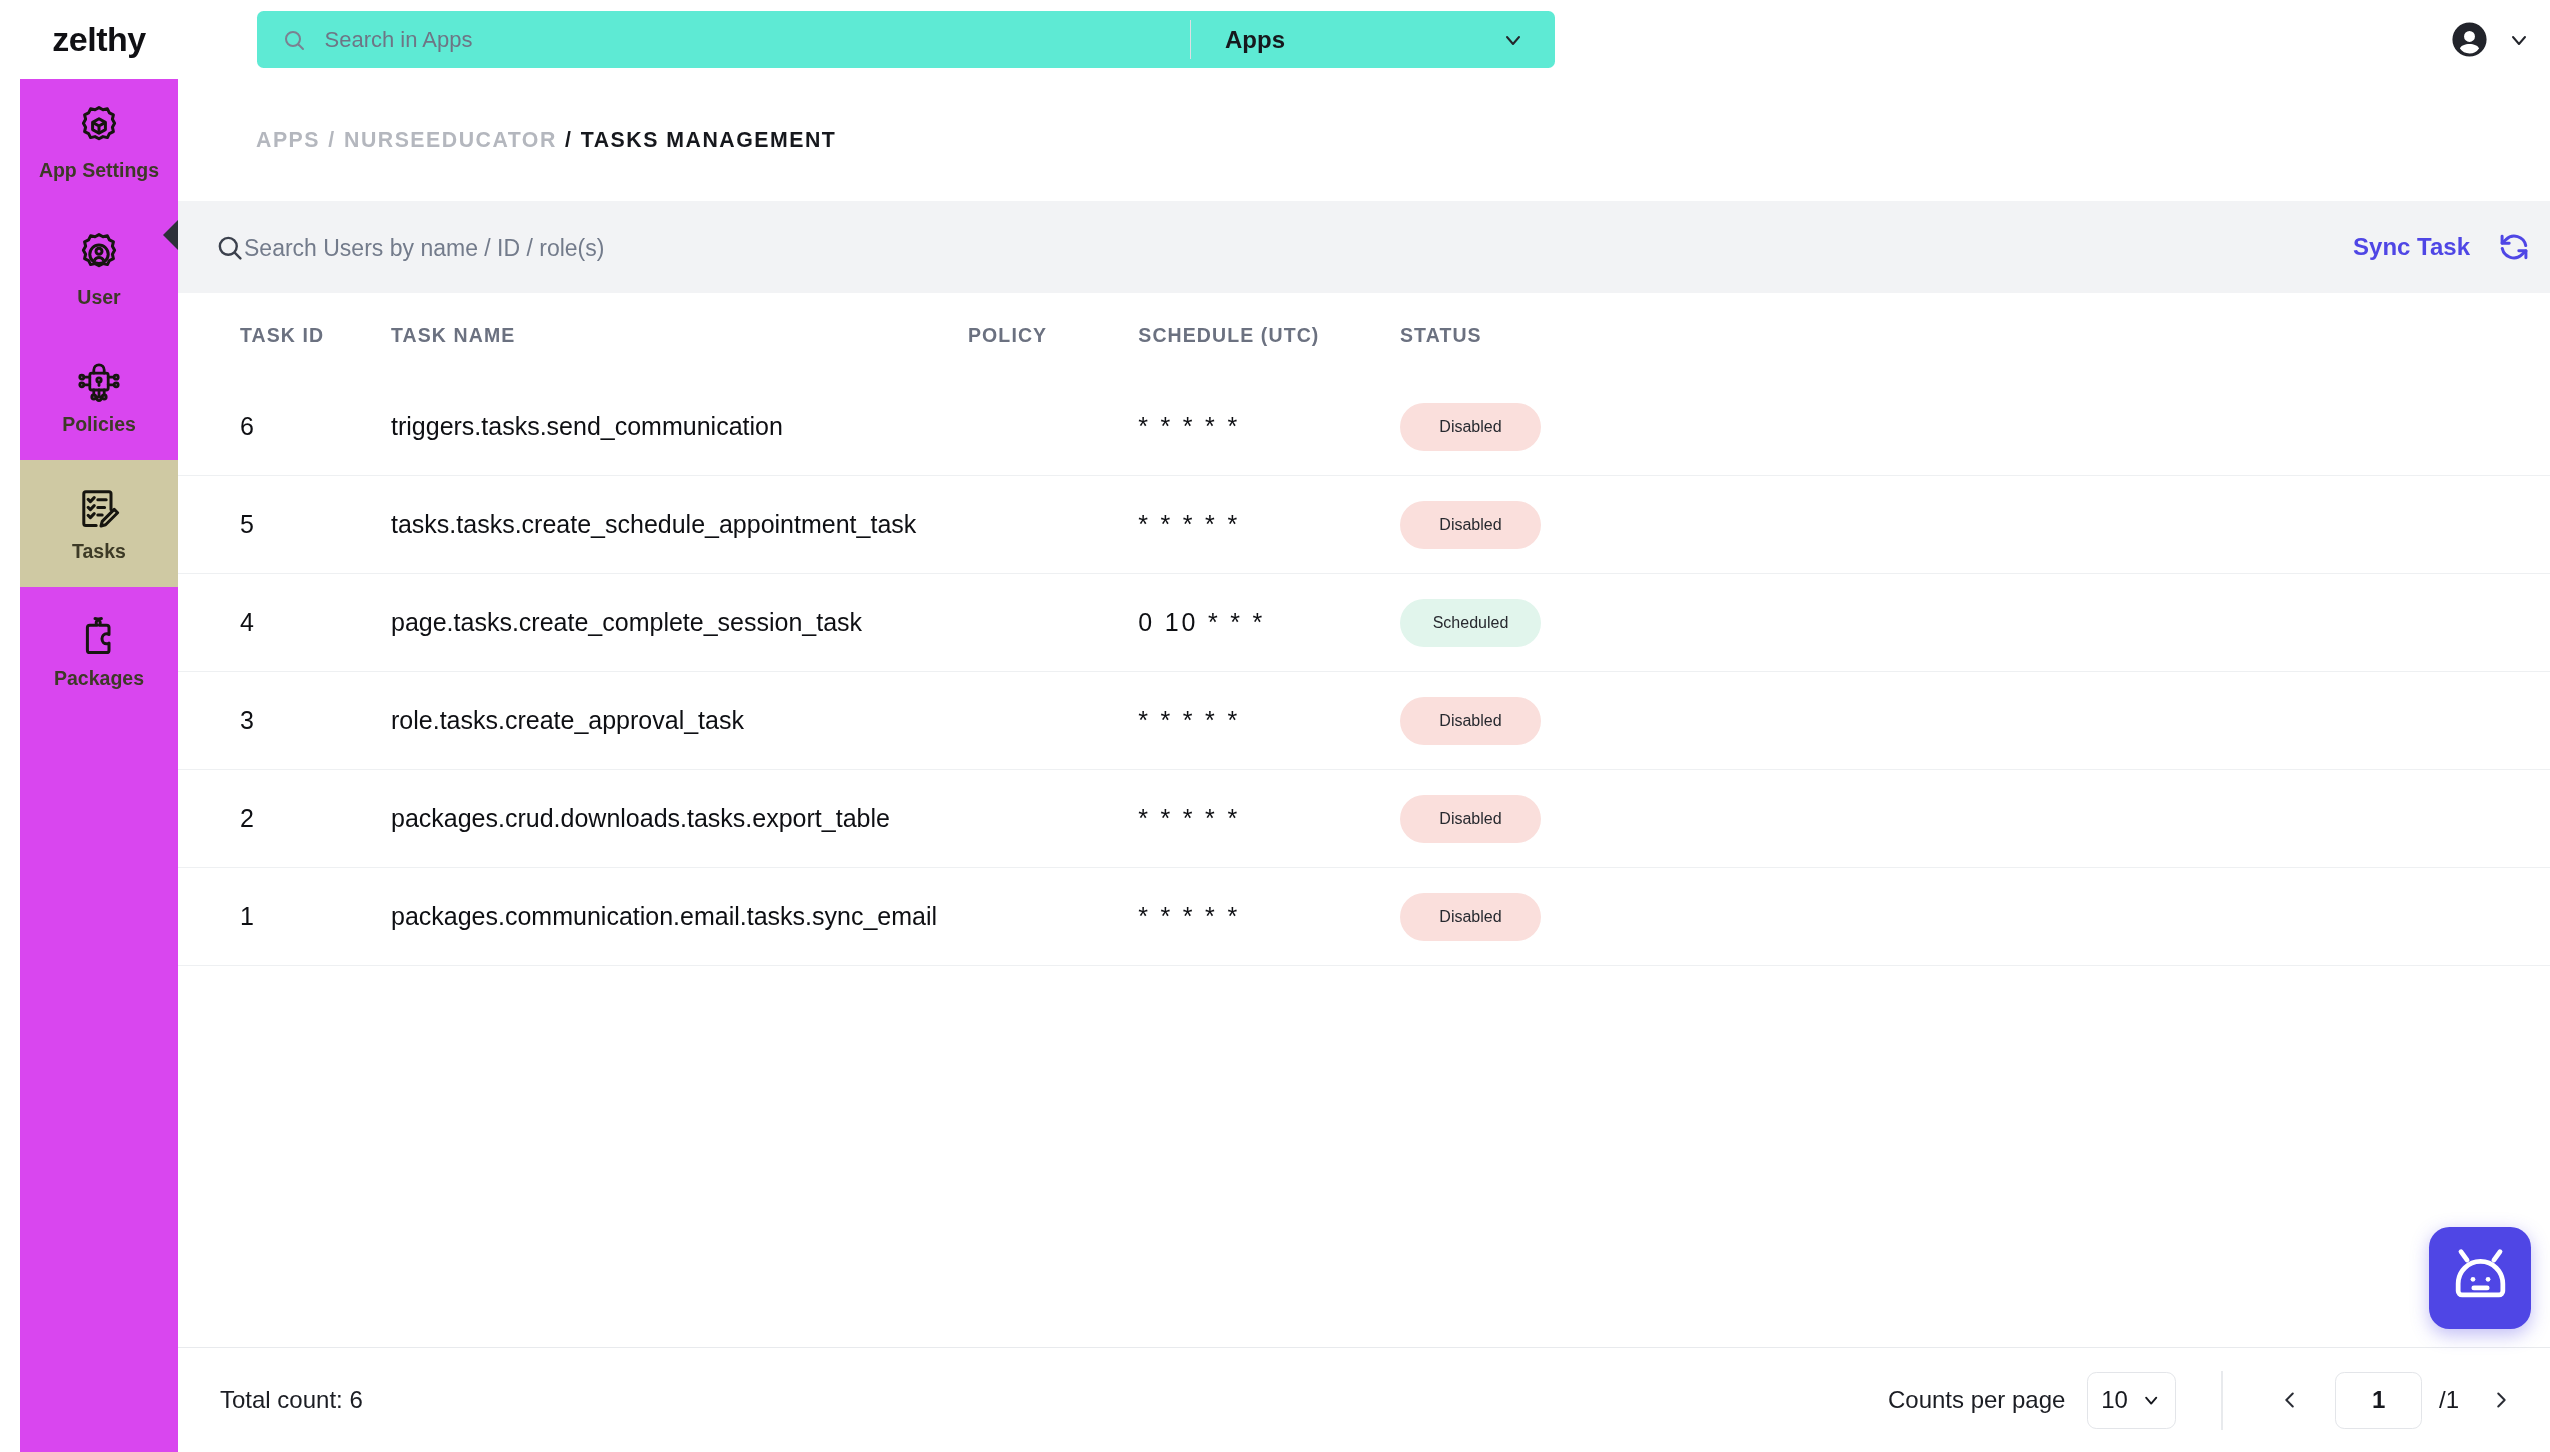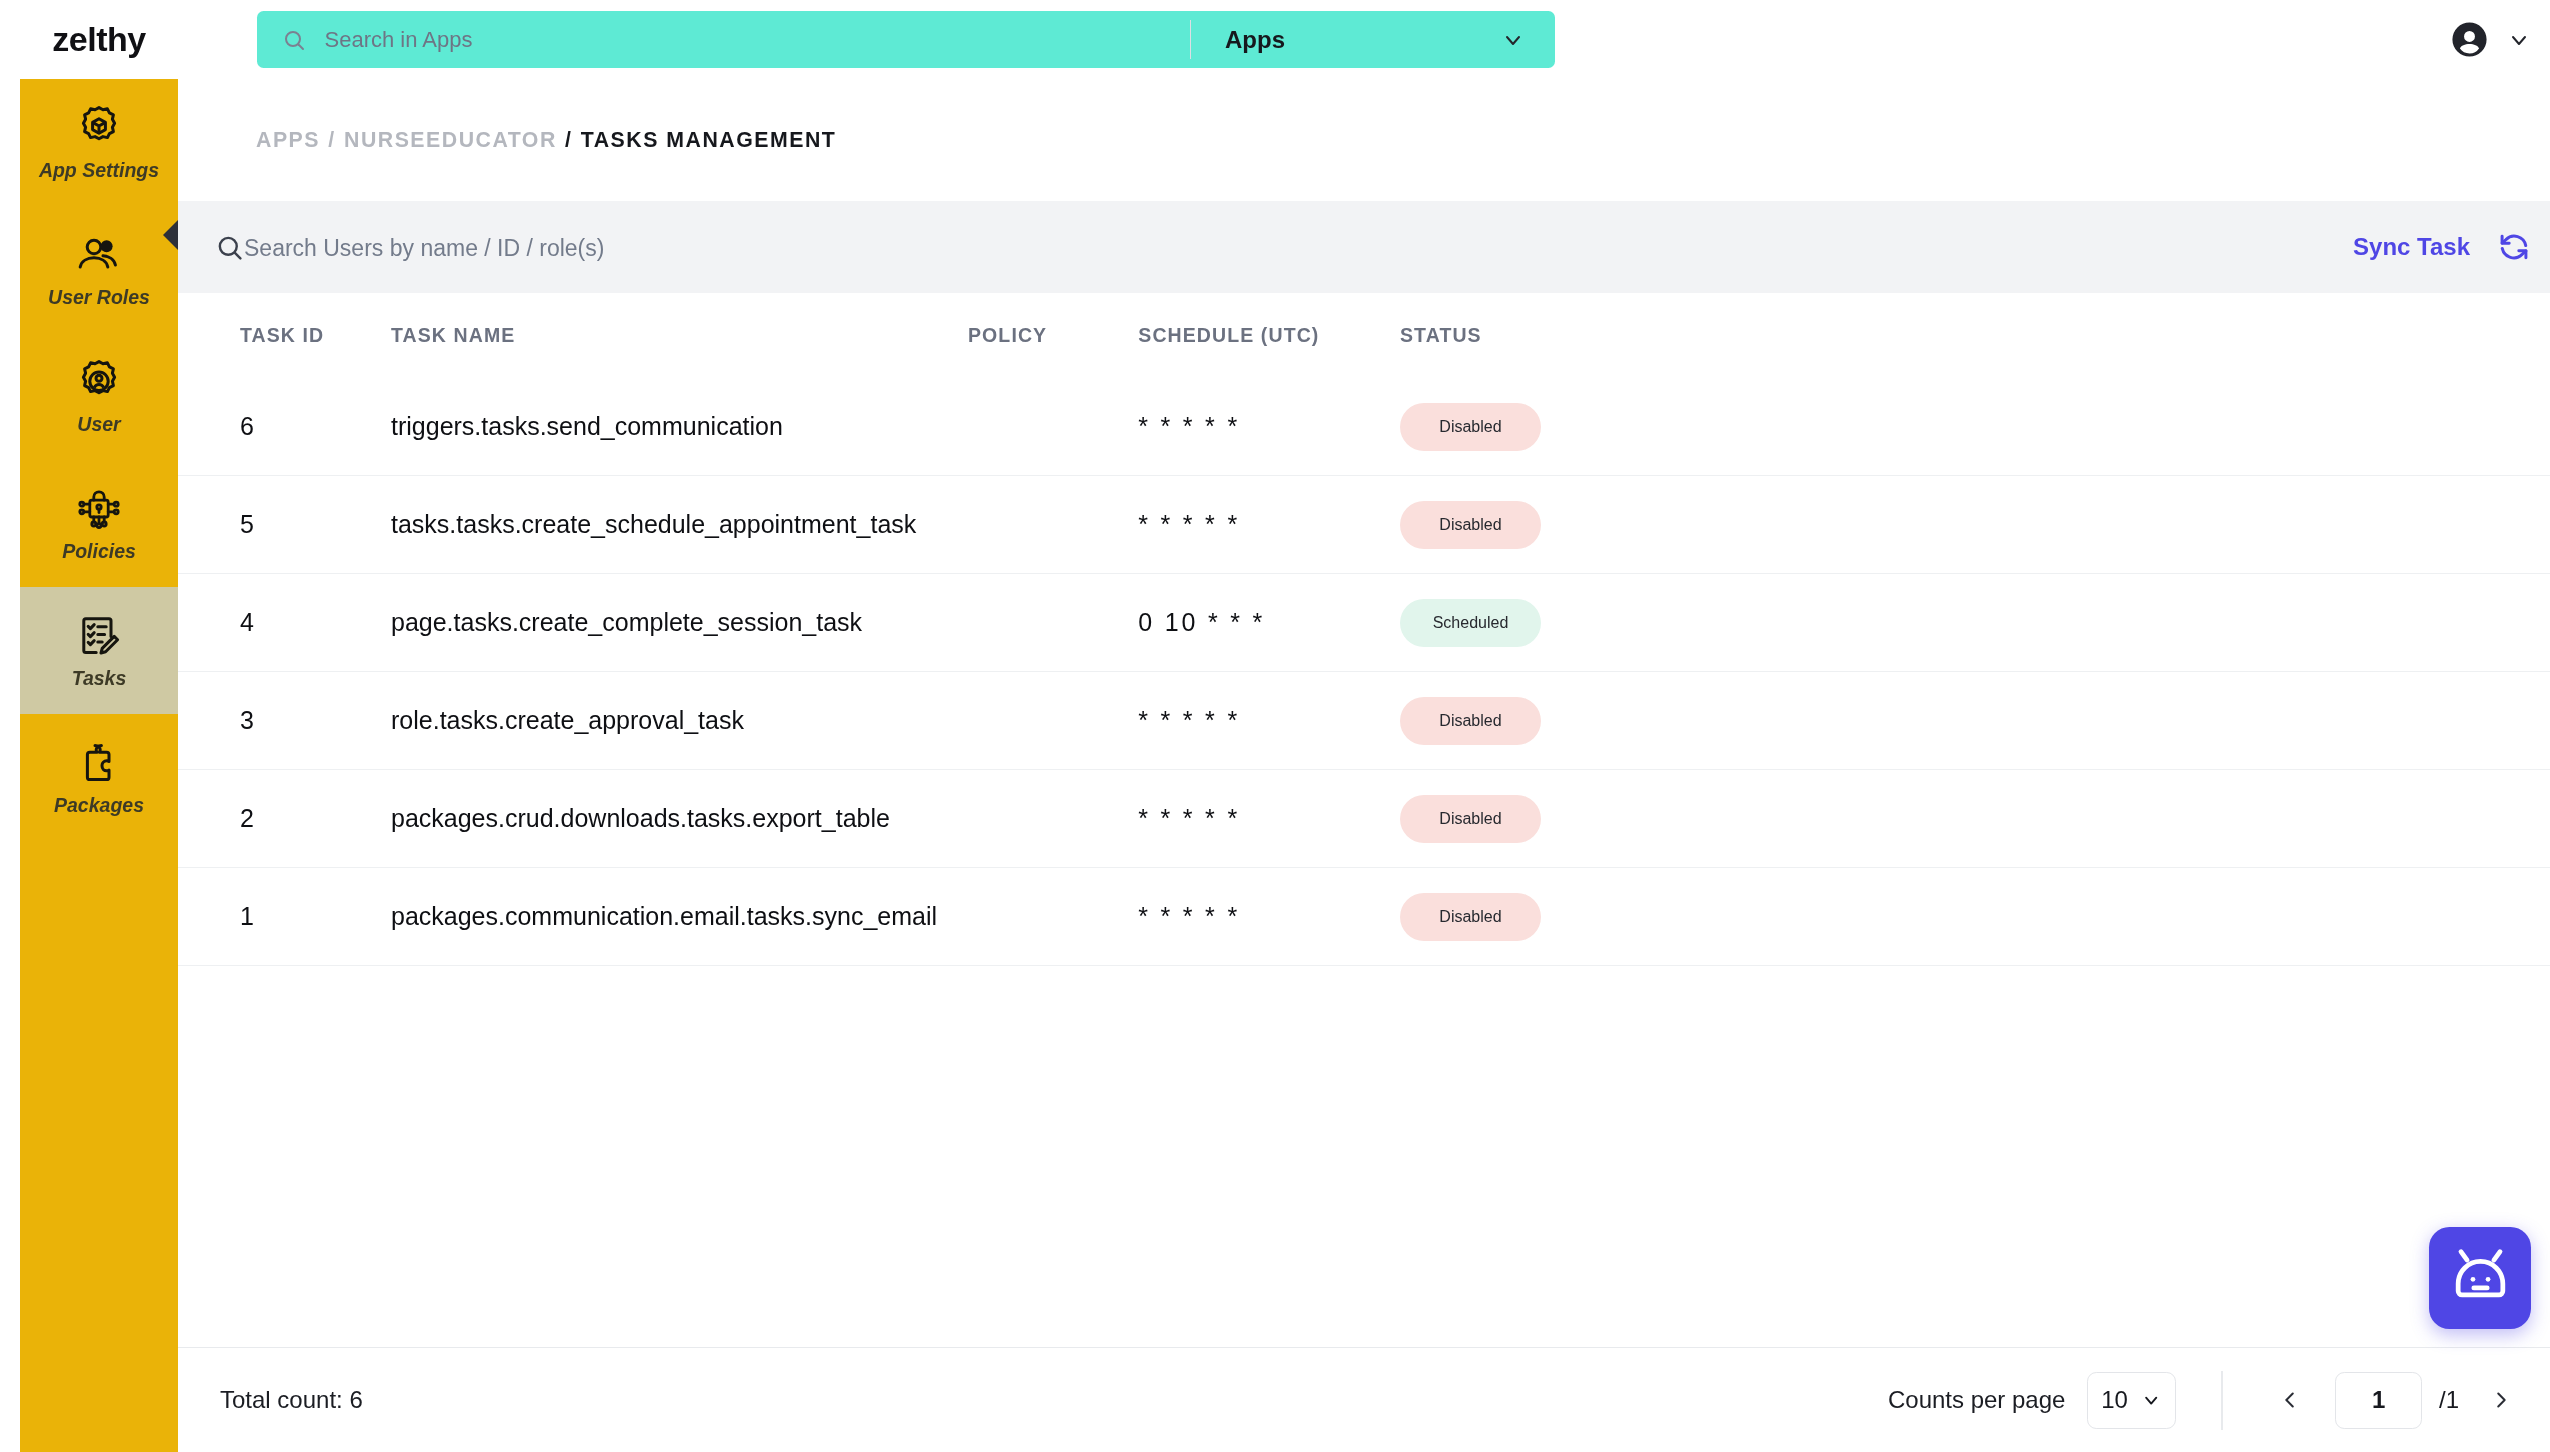--- a/index.html
+++ b/index.html
@@ -50,25 +50,24 @@
   }
   .avatar { width: 41px; height: 41px; display: flex; color: #22242b; }
   .avatar-chev { width: 24px; height: 24px; color: #22242b; display:flex; }
 
   
   .body { flex: 1 1 auto; display: flex; min-height: 0; }
 
   
   .sidebar {
     width: 158px; flex: 0 0 158px;
-    background: #eab308;
+    background: #d946ef;
     display: flex; flex-direction: column;
     position: relative;
     z-index: 4;
-    font-style: italic;
   }
   .side-item {
     height: 127px;
     display: flex; flex-direction: column;
     align-items: center; justify-content: center;
     gap: 9.3px;
     cursor: pointer;
     position: relative;
   }
   .side-item.active { background: #cfc9a3; }
@@ -237,31 +236,20 @@
           <svg viewBox="0 0 24 24" fill="none" stroke="currentColor" stroke-width="1.5" stroke-linejoin="round">
             <path d="M12 1.8l2 1.1 2.2-.5 1 2 2 1 -.5 2.2 1.1 2 -1.1 2 .5 2.2 -2 1 -1 2 -2.2-.5 -2 1.1 -2-1.1 -2.2.5 -1-2 -2-1 .5-2.2 -1.1-2 1.1-2 -.5-2.2 2-1 1-2 2.2.5z"></path>
             <path d="M12 7.4l3.2 1.8v3.6L12 14.6l-3.2-1.8V9.2z"></path>
             <path d="M8.8 9.2L12 11l3.2-1.8M12 11v3.6"></path>
           </svg>
         </span>
         <span class="side-label">App Settings</span>
         <span class="side-tab-marker"></span>
       </div>
 
-      <div class="side-item">
-        <span class="side-ico">
-          <svg viewBox="0 0 24 24" fill="none" stroke="currentColor" stroke-width="1.5" stroke-linecap="round" stroke-linejoin="round">
-            <circle cx="9.5" cy="8" r="3.4"></circle>
-            <path d="M2.6 18c.6-3 3.5-4.6 6.9-4.6S15.8 15 16.4 18"></path>
-            <circle cx="15.8" cy="7.6" r="3" fill="currentColor" stroke="none"></circle>
-            <path d="M14 12.4c3 .2 5.6 1.9 6.2 4.6" fill="none"></path>
-          </svg>
-        </span>
-        <span class="side-label">User Roles</span>
-      </div>
 
       <div class="side-item">
         <span class="side-ico">
           <svg viewBox="0 0 24 24" fill="none" stroke="currentColor" stroke-width="1.5" stroke-linejoin="round">
             <path d="M12 1.8l2 1.1 2.2-.5 1 2 2 1 -.5 2.2 1.1 2 -1.1 2 .5 2.2 -2 1 -1 2 -2.2-.5 -2 1.1 -2-1.1 -2.2.5 -1-2 -2-1 .5-2.2 -1.1-2 1.1-2 -.5-2.2 2-1 1-2 2.2.5z"></path>
             <circle cx="12" cy="11.6" r="4.6"></circle>
             <circle cx="12" cy="10.1" r="1.5"></circle>
             <path d="M9.6 14.8c.5-1 1.4-1.6 2.4-1.6s1.9.6 2.4 1.6"></path>
           </svg>
         </span>

